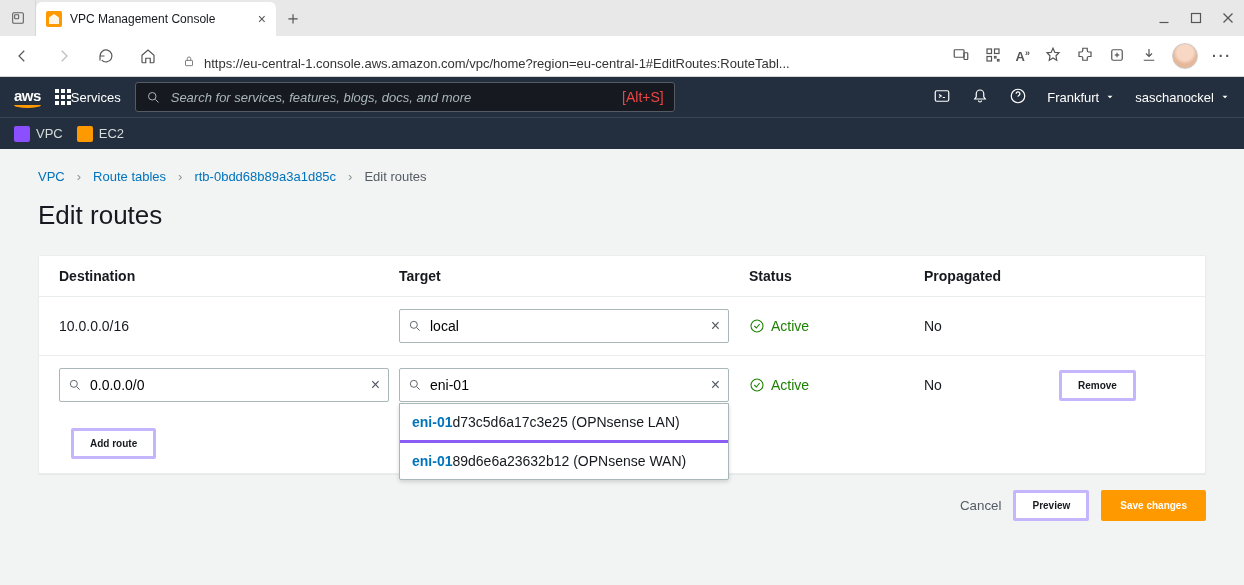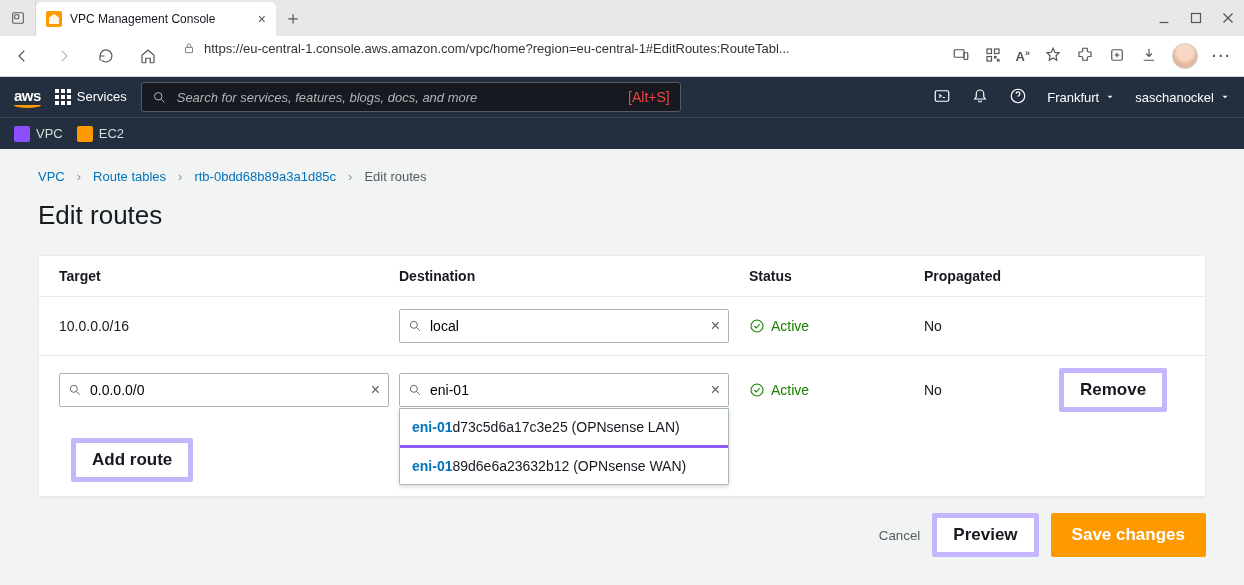--- a/index.html
+++ b/index.html
@@ -12,31 +12,31 @@
 .tab { display: flex; align-items: center; background: #fff; height: 34px; margin-top: 2px; padding: 12px 10px; border-radius: 6px 6px 0 0; width: 240px; gap: 8px; font-size: 12px; justify-content: center; }
 .tab .favicon { width: 16px; height: 16px; background: #ff9900; border-radius: 2px; position: relative; }
 .tab .favicon::after { content: ""; position: absolute; inset: 3px; background: #fff; clip-path: polygon(50% 0, 100% 35%, 100% 100%, 0 100%, 0 35%); opacity: 0.9; }
 .tab .title { flex: 1; white-space: nowrap; overflow: hidden; text-overflow: ellipsis; }
 .tab .close { font-size: 14px; color: #555; }
 .new-tab { width: 34px; display: flex; align-items: center; justify-content: center; color: #555; font-size: 18px; }
 
 .addr-row { display: flex; align-items: center; height: 40px; background: #fff; gap: 10px; padding: 0 6px; }
 .addr-btn { width: 32px; height: 32px; display: flex; align-items: center; justify-content: center; color: #555; border-radius: 4px; }
 .addr-btn svg { width: 18px; height: 18px; }
-.addr-bar { flex: 1; display: flex; align-items: flex-start; height: 30px; border: none; padding: 0 8px; gap: 8px; font-size: 13px; color: #333; }
+.addr-bar { flex: 1; display: flex; align-items: flex-end; height: 30px; border: none; padding: 0 8px; gap: 8px; font-size: 13px; color: #333; }
 .addr-bar .lock { color: #777; }
 .addr-bar .url { flex: 1; white-space: nowrap; overflow: hidden; text-overflow: ellipsis; }
 .addr-right { display: flex; align-items: center; gap: 14px; padding-right: 6px; color: #555; }
 .avatar { width: 26px; height: 26px; border-radius: 50%; background: radial-gradient(circle at 50% 35%, #f8d7c4 40%, #e5b89a 60%); border: 1px solid #ccc; }
 
 
 .aws-nav { background: #232f3e; color: #fff; height: 40px; display: flex; align-items: center; padding: 0 14px; gap: 14px; font-size: 13px; }
 .aws-logo { font-weight: 700; font-size: 15px; letter-spacing: -0.5px; position: relative; padding-bottom: 4px; }
 .aws-logo::after { content: ""; position: absolute; left: 0; right: 0; bottom: 0; height: 3px; background: #ff9900; border-radius: 0 0 50% 50% / 0 0 100% 100%; }
-.services-btn { display: flex; align-items: flex-start; gap: 6px; }
+.services-btn { display: flex; align-items: center; }
 .grid-icon { display: grid; grid-template-columns: repeat(3, 4px); grid-template-rows: repeat(3, 4px); gap: 2px; }
 .grid-icon span { background: #fff; }
 .aws-search { flex: 0 0 540px; background: #16191f; border: 1px solid #545b64; height: 30px; border-radius: 3px; display: flex; align-items: center; padding: 0 10px; gap: 10px; color: #aab7b8; font-style: italic; font-size: 13px; }
 .aws-search .hint { margin-left: auto; font-style: normal; font-size: 14px; color: #ef4444; }
 .aws-nav-spacer { flex: 1; }
 .aws-nav-right { display: flex; align-items: center; gap: 20px; }
 .aws-icon-btn svg { width: 18px; height: 18px; }
 .region-sel, .user-sel { display: flex; align-items: center; gap: 6px; }
 
 
@@ -67,21 +67,21 @@
 .input-wrap .mag { color: #545b64; flex-shrink: 0; }
 .input-wrap input { border: none; outline: none; flex: 1; font-size: 14px; background: transparent; }
 .input-wrap .clear { color: #545b64; cursor: pointer; font-size: 16px; }
 
 .dropdown { position: absolute; top: 34px; left: -1px; right: -1px; background: #fff; border: 1px solid #aab7b8; border-radius: 0 0 2px 2px; box-shadow: 0 2px 4px rgba(0,0,0,0.15); z-index: 10; }
 .dropdown-item { padding: 10px 12px; font-size: 14px; border-bottom: 3px solid #8b5cf6; cursor: pointer; }
 .dropdown-item:last-child { border-bottom: none; }
 .dropdown-item .match { color: #0073bb; font-weight: 700; }
 .dropdown-item .rest { color: #16191f; }
 
-.btn { border: 5px solid #c4b5fd; background: #fff; color: #16191f; padding: 7px 16px; font-size: 17px; border-radius: 2px; cursor: pointer; font-weight: 700; }
+.btn { border: 3px solid #c4b5fd; background: #fff; color: #16191f; padding: 7px 16px; font-size: 10px; border-radius: 2px; cursor: pointer; font-weight: 700; }
 .btn-primary { background: #ff9900; border-color: #ff9900; color: #fff; }
 .btn-link { border: none; background: none; color: #545b64; font-weight: 400; }
 .panel-footer { padding: 14px 32px; display: flex; }
 .page-actions { display: flex; justify-content: flex-end; gap: 12px; padding: 16px 38px 0; align-items: center; }
 .remove-cell { display: flex; justify-content: flex-start; }
 
 svg { stroke: currentColor; fill: none; stroke-width: 1.6; }
 </style>
 </head>
 <body>
@@ -252,22 +252,22 @@
       <a href="#">rtb-0bdd68b89a3a1d85c</a>
       <span class="sep">›</span>
       <span class="current">Edit routes</span>
     </div>
 
     <h1 class="page-title">Edit routes</h1>
 
     <div class="panel">
       <div class="route-table">
         <div class="route-head">
+          <div>Destination</div>
           <div>Target</div>
-          <div>Destination</div>
           <div>Status</div>
           <div>Propagated</div>
           <div></div>
         </div>
 
         <div class="route-row">
           <div>10.0.0.0/16</div>
           <div>
             <div class="input-wrap">
               <svg class="mag" viewBox="0 0 24 24" width="14" height="14">

